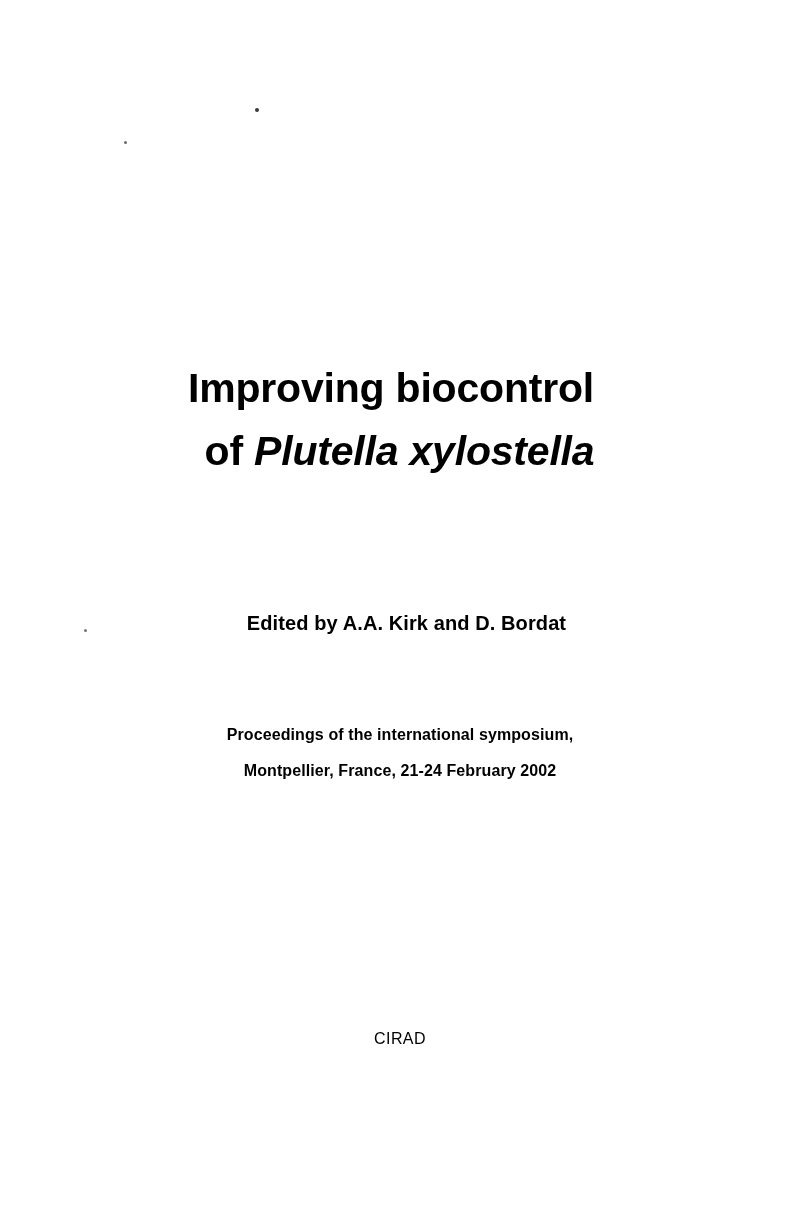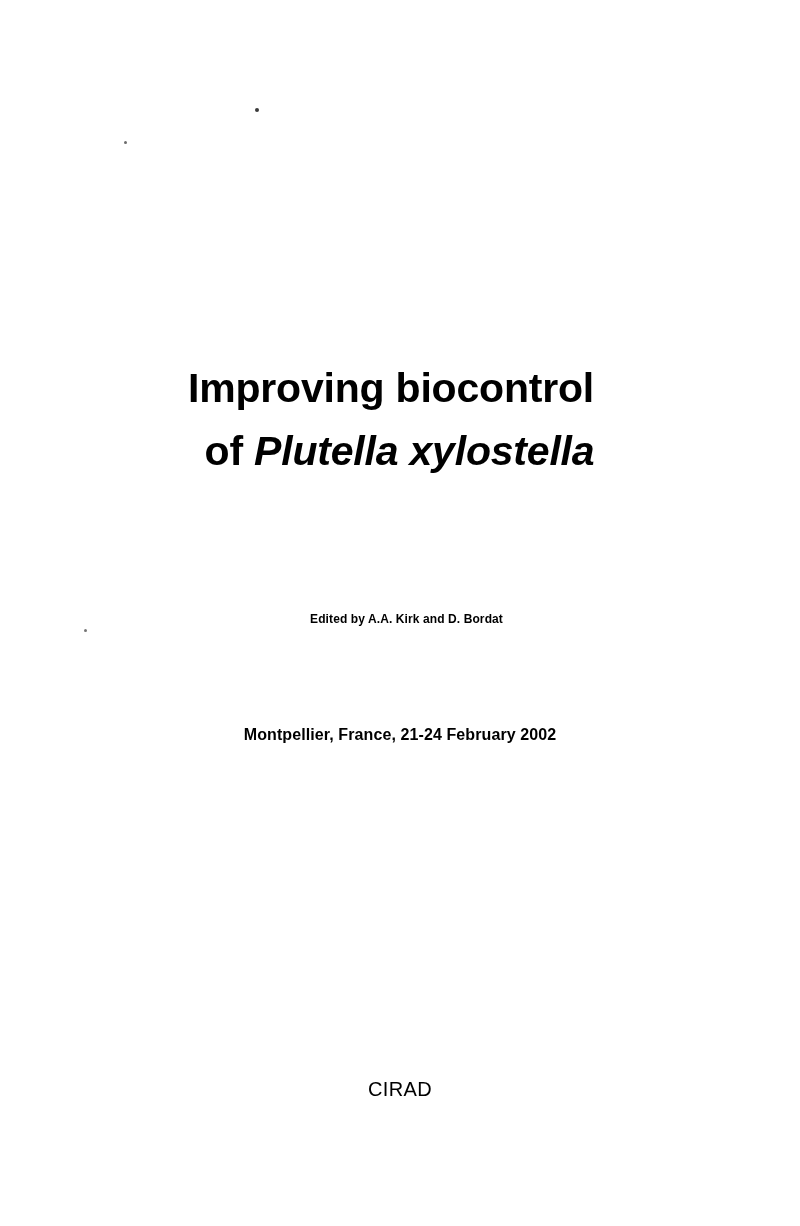--- a/index.html
+++ b/index.html
@@ -56,21 +56,21 @@
   .title-italic {
     font-style: italic;
   }
 
   .editors {
     position: absolute;
     left: 0;
     right: 0;
     top: 612px;
     text-align: center;
-    font-size: 12px;
+    font-size: 20px;
     font-weight: bold;
     letter-spacing: 0.1px;
     padding-left: 13px;
   }
 
   .proceedings {
     position: absolute;
     left: 0;
     right: 0;
     top: 727px;
@@ -83,24 +83,23 @@
     letter-spacing: 0.1px;
   }
   .proceedings-line-1 { margin-bottom: 20px; }
 
   .publisher {
     position: absolute;
     left: 0;
     right: 0;
     top: 1030px;
     text-align: center;
-    font-size: 20px;
+    font-size: 16px;
     font-weight: normal;
     letter-spacing: 0.4px;
-    margin-top: 48px;
   }
 </style>
 </head>
 <body>
 
 <div class="page">
 
   <span class="speck speck-1"></span>
   <span class="speck speck-2"></span>
   <span class="speck speck-3"></span>
@@ -108,18 +107,19 @@
   <div class="title-block">
     <div class="title-line title-line-1">Improving biocontrol</div>
     <div class="title-line title-line-2">
       <span>of </span><span class="title-italic">Plutella xylostella</span>
     </div>
   </div>
 
   <div class="editors">Edited by A.A. Kirk and D. Bordat</div>
 
   <div class="proceedings">
+    <div class="proceedings-line proceedings-line-1">Proceedings of the international symposium,</div>
     <div class="proceedings-line">Montpellier, France, 21-24 February 2002</div>
   </div>
 
   <div class="publisher">CIRAD</div>
 
 </div>
 
 </body></html>

